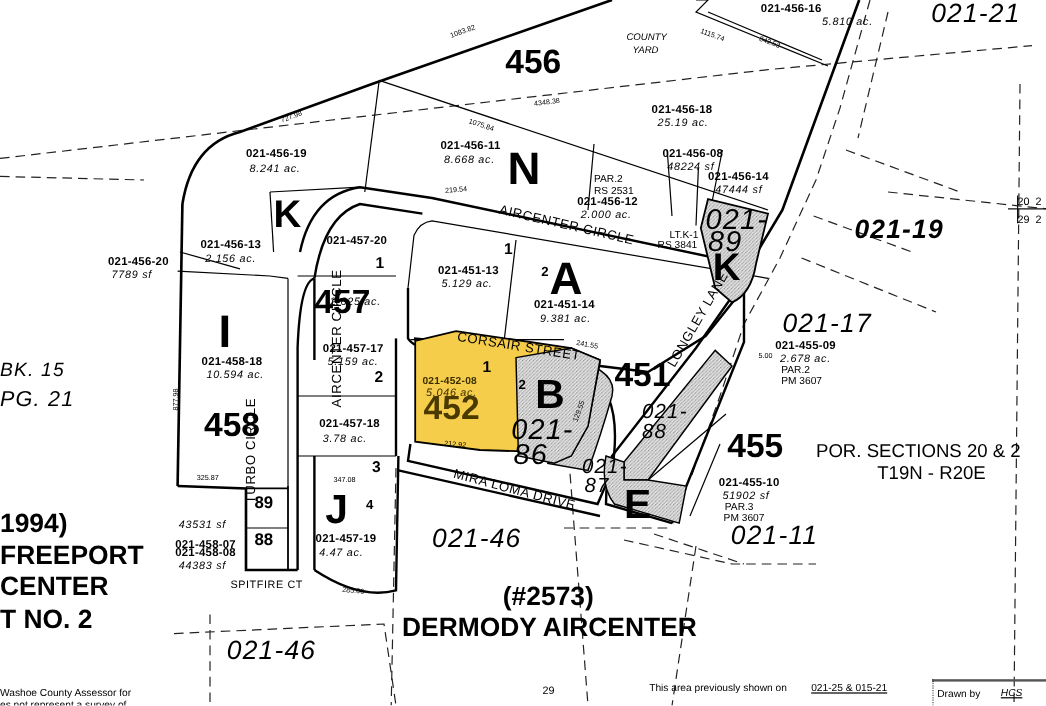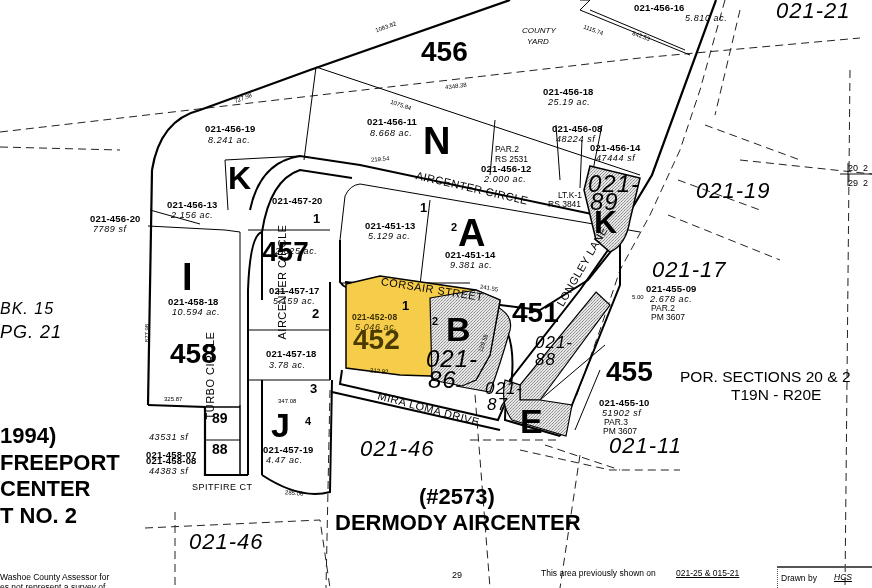--- a/index.html
+++ b/index.html
@@ -131,21 +131,21 @@
 <div class="lbl blockletter" style="left:423px;top:122px;">N</div>
 <div class="lbl blockletter" style="left:228px;top:162px;font-size:32px;">K</div>
 <div class="lbl blockletter" style="left:594px;top:206px;font-size:32px;">K</div>
 <div class="lbl blockletter" style="left:182px;top:258px;">I</div>
 <div class="lbl blockletter" style="left:458px;top:214px;">A</div>
 <div class="lbl blockletter" style="left:446px;top:312px;font-size:34px;">B</div>
 <div class="lbl blockletter" style="left:271px;top:408px;font-size:34px;">J</div>
 <div class="lbl blockletter" style="left:520px;top:404px;font-size:34px;">E</div>
 
 <div class="lbl mapref" style="left:776px;top:0px;">021-21</div>
-<div class="lbl mapref" style="left:696px;top:180px;">021-19</div>
+<div class="lbl mapref" style="left:712px;top:180px;font-weight:bold;">021-19</div>
 <div class="lbl mapref" style="left:652px;top:259px;">021-17</div>
 <div class="lbl mapref" style="left:609px;top:435px;">021-11</div>
 <div class="lbl mapref" style="left:360px;top:438px;">021-46</div>
 <div class="lbl mapref" style="left:189px;top:531px;">021-46</div>
 <div class="lbl mapref" style="left:588px;top:172px;font-size:24px;">021-</div>
 <div class="lbl mapref" style="left:590px;top:190px;font-size:24px;">89</div>
 <div class="lbl mapref" style="left:426px;top:347px;font-size:24px;">021-</div>
 <div class="lbl mapref" style="left:428px;top:368px;font-size:24px;">86</div>
 <div class="lbl mapref-sm" style="left:535px;top:334px;">021-</div>
 <div class="lbl mapref-sm" style="left:535px;top:351px;">88</div>

